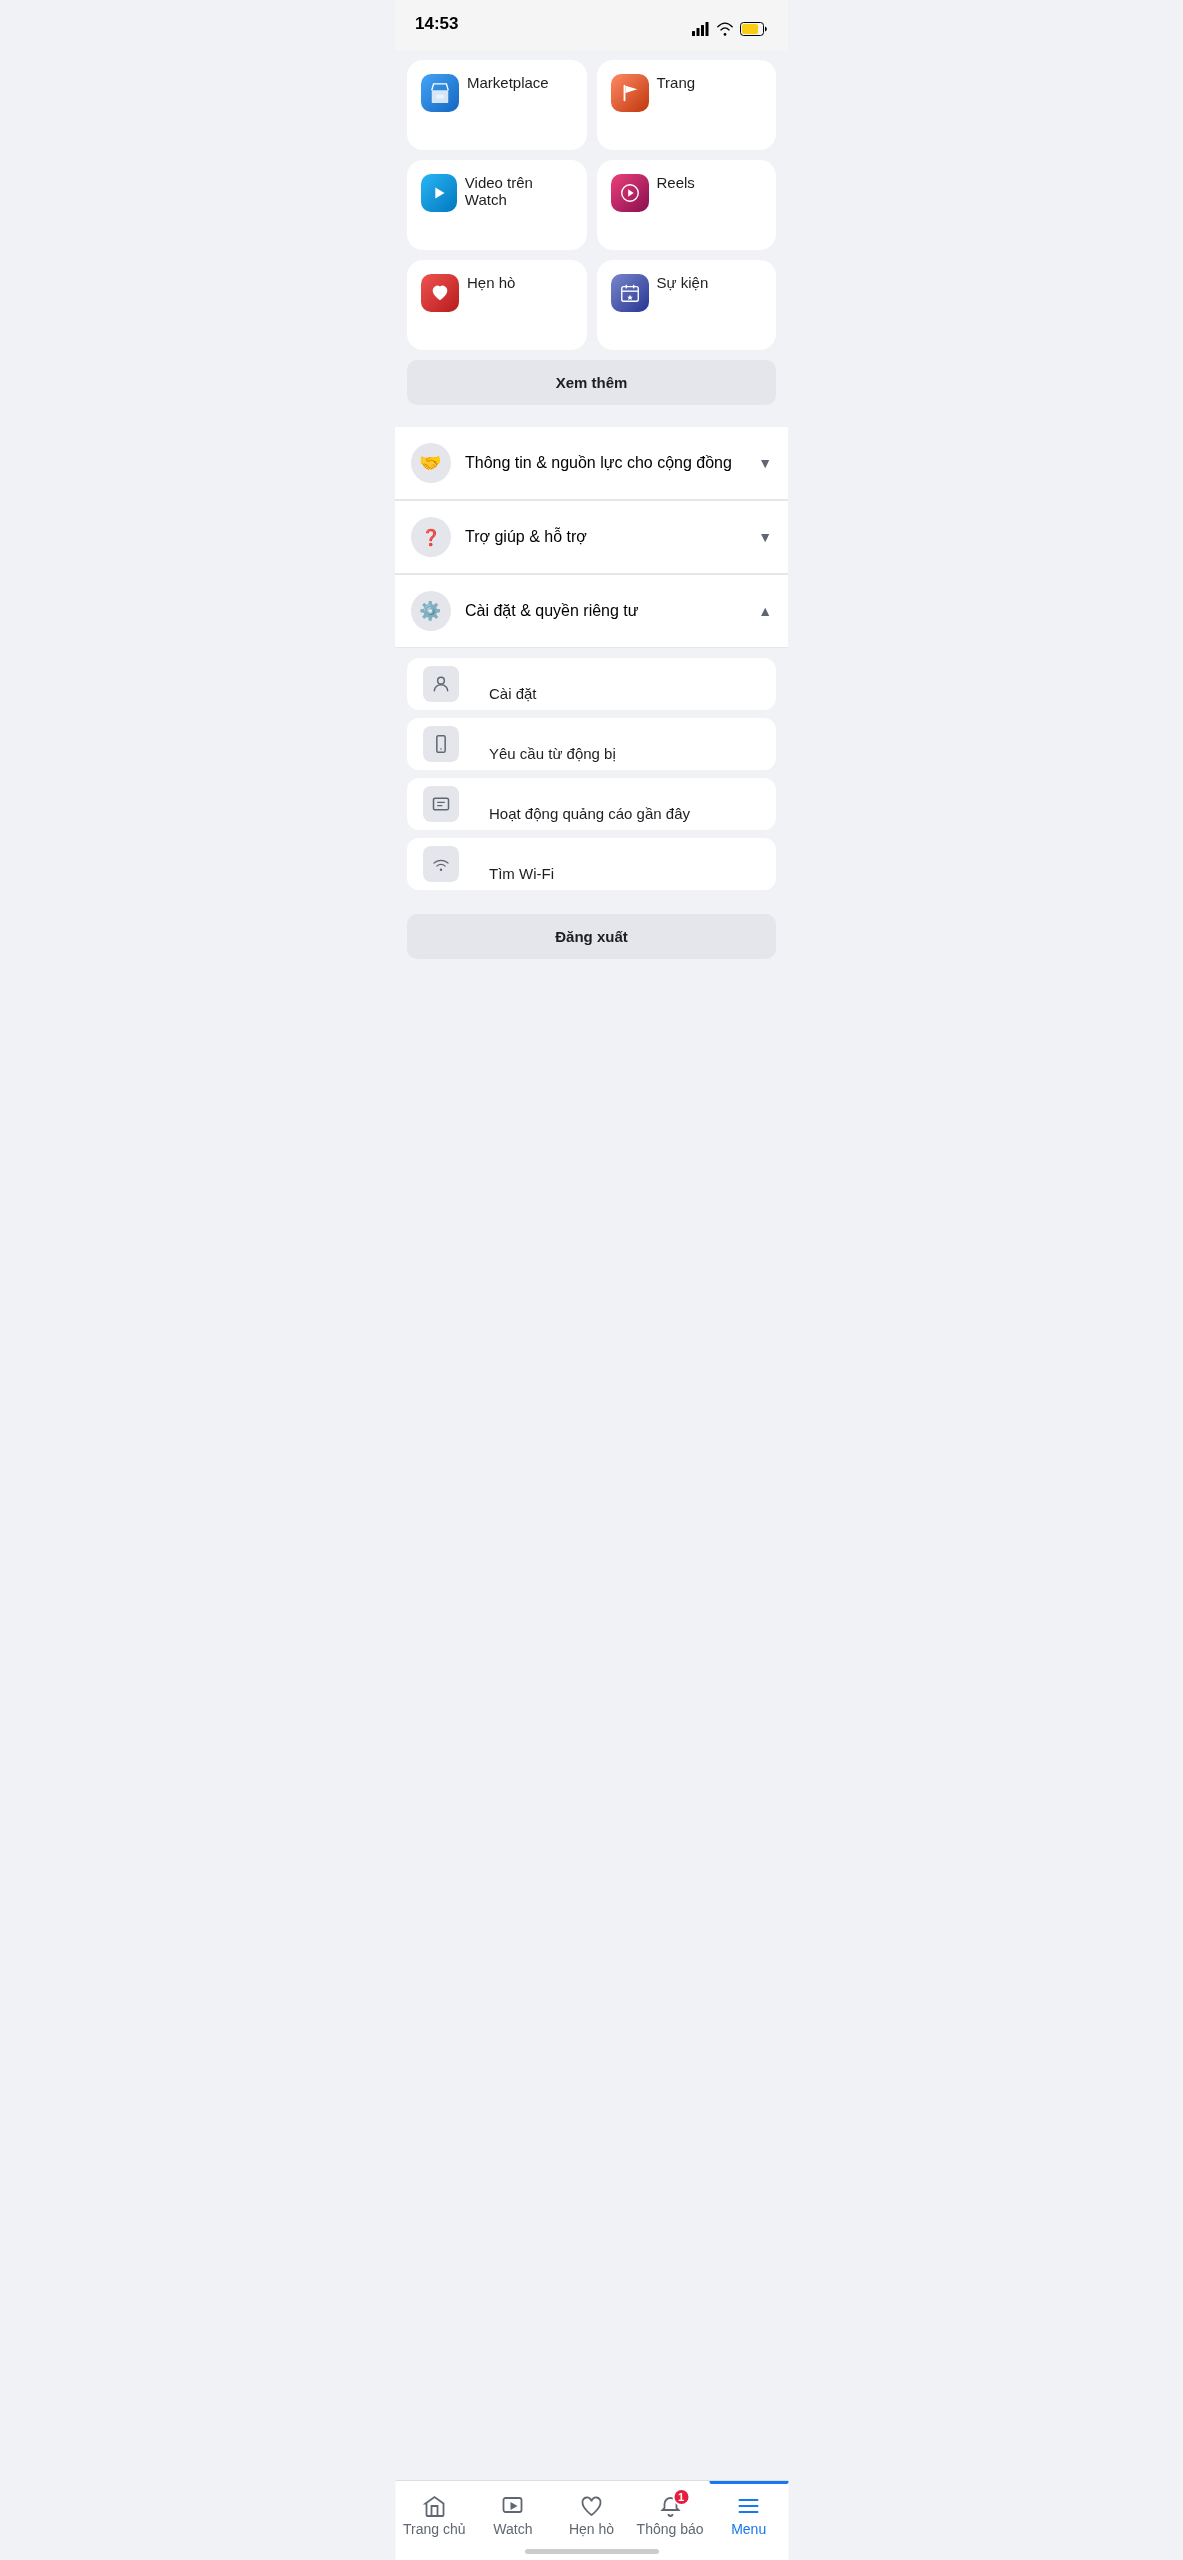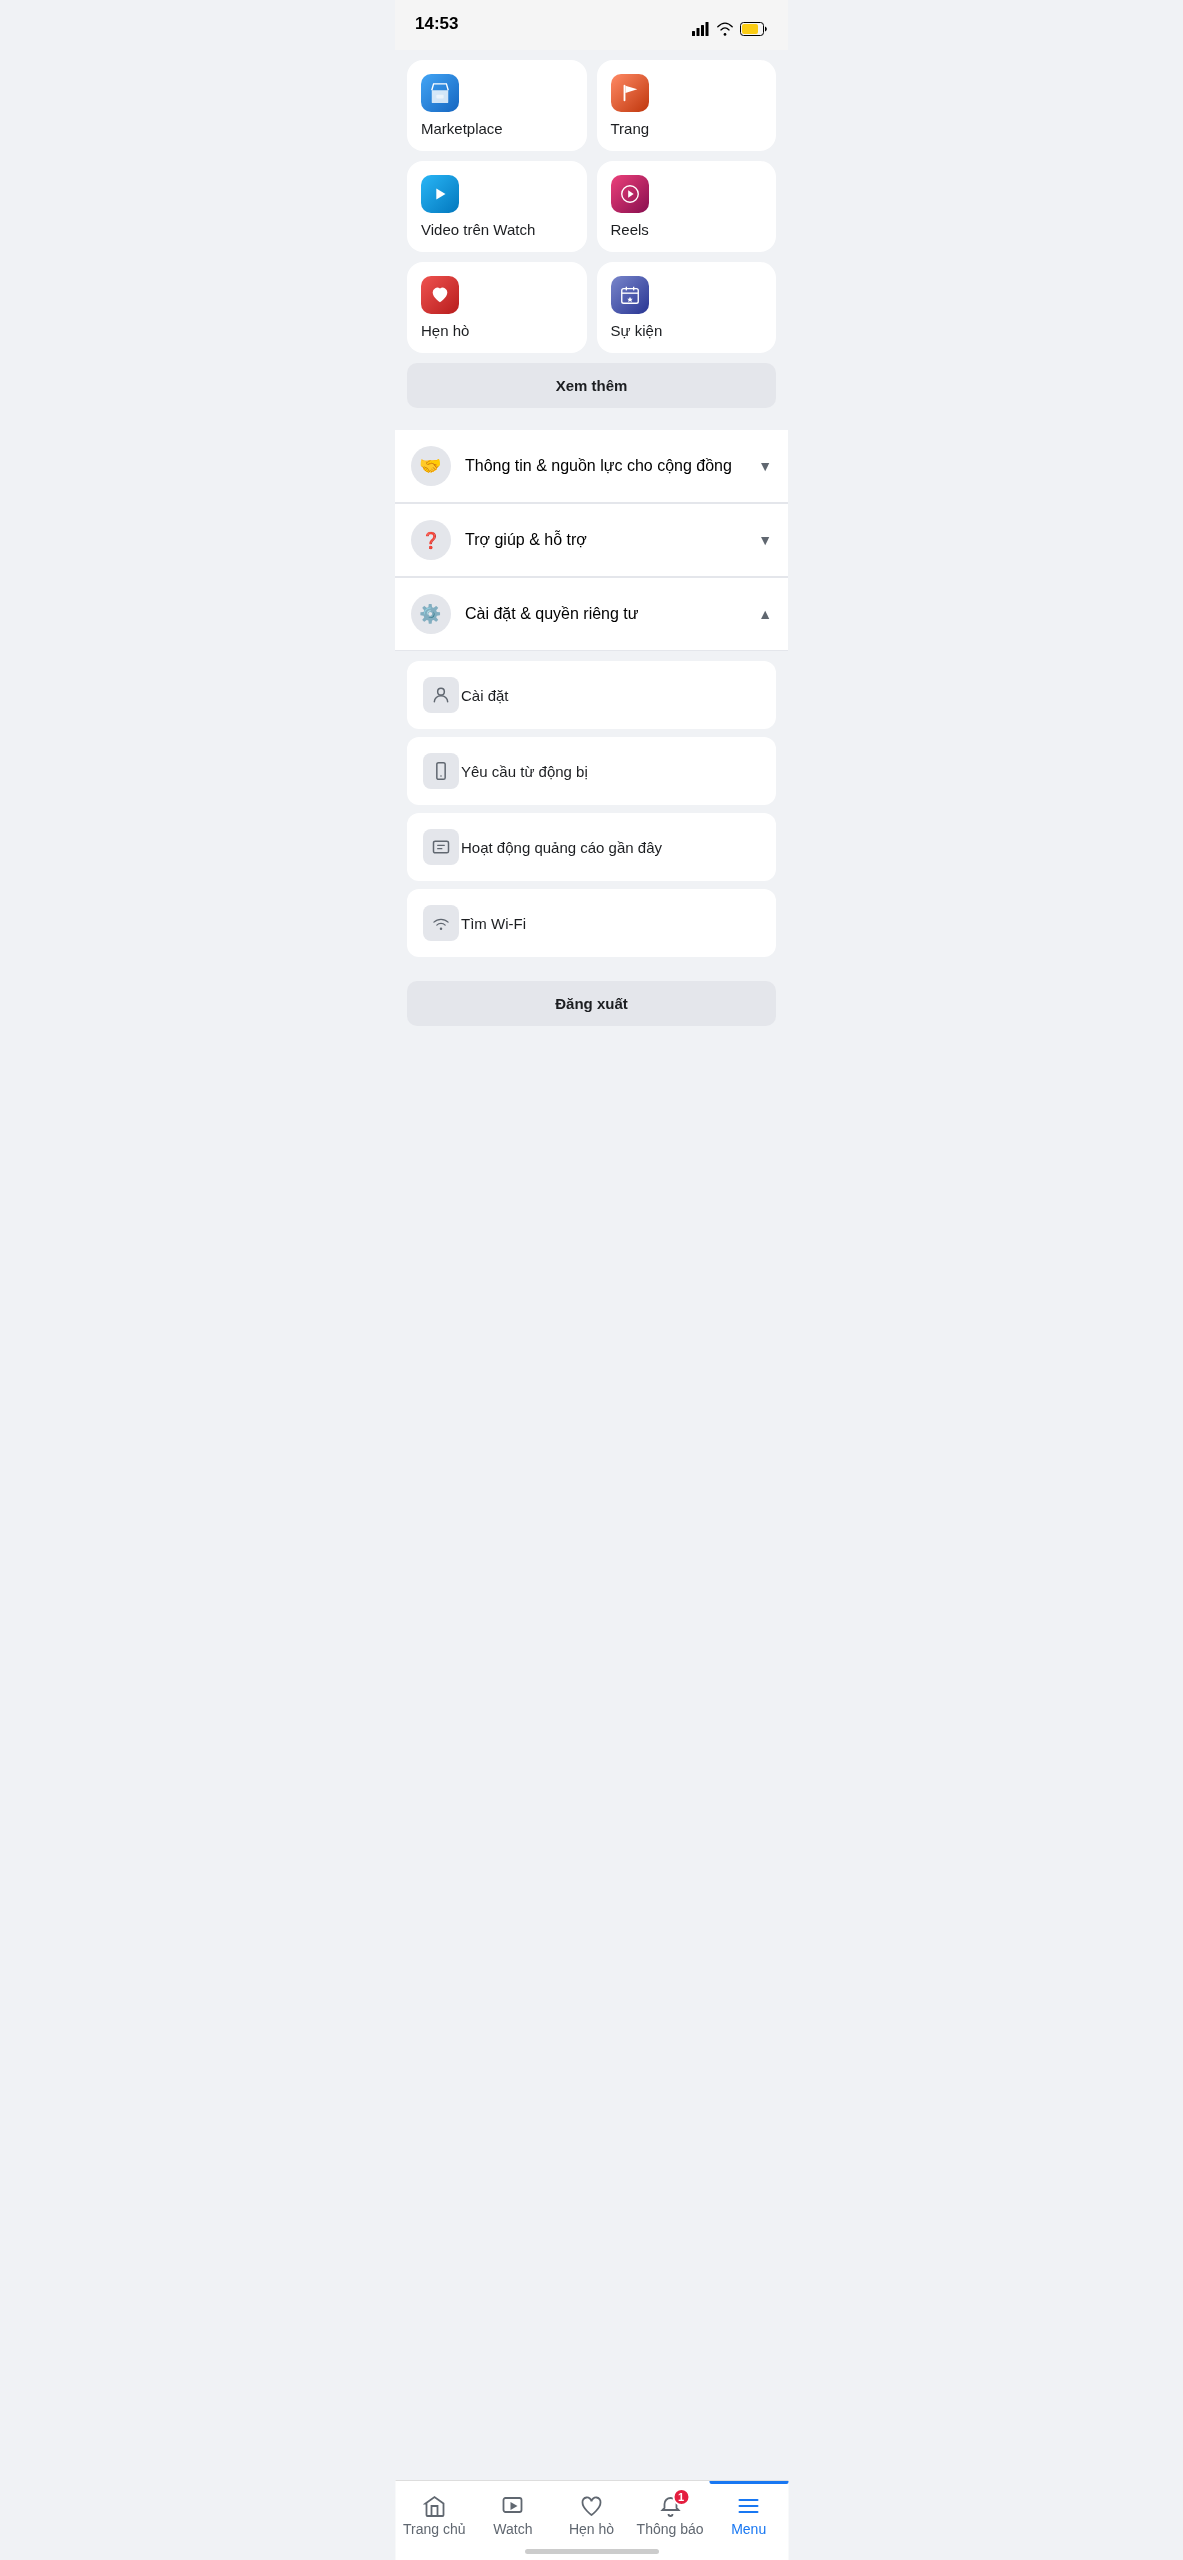--- a/index.html
+++ b/index.html
@@ -44,21 +44,21 @@
       grid-template-columns: 1fr 1fr;
       gap: 10px;
       padding: 10px 12px;
       background: #f0f2f5;
     }
     .feature-card {
       background: #fff;
       border-radius: 16px;
       padding: 14px 14px 14px 14px;
       display: flex;
-      flex-direction: column;
+      flex-direction: row;
       gap: 8px;
       min-height: 90px;
     }
     .feature-icon {
       width: 38px;
       height: 38px;
       border-radius: 10px;
       display: flex;
       align-items: center;
       justify-content: center;
@@ -127,24 +127,24 @@
     .expanded-section {
       background: #f0f2f5;
       padding: 10px 12px;
       display: flex;
       flex-direction: column;
       gap: 8px;
     }
     .sub-item-card {
       background: #fff;
       border-radius: 12px;
-      padding: 16px 16px;
-      display: flex;
-      align-items: center;
-      gap: 2px;
+      padding: 8px 16px;
+      display: flex;
+      align-items: flex-end;
+      gap: 30px;
       cursor: pointer;
     }
     .sub-item-icon {
       width: 36px;
       height: 36px;
       border-radius: 8px;
       background: #e4e6eb;
       display: flex;
       align-items: center;
       justify-content: center;

